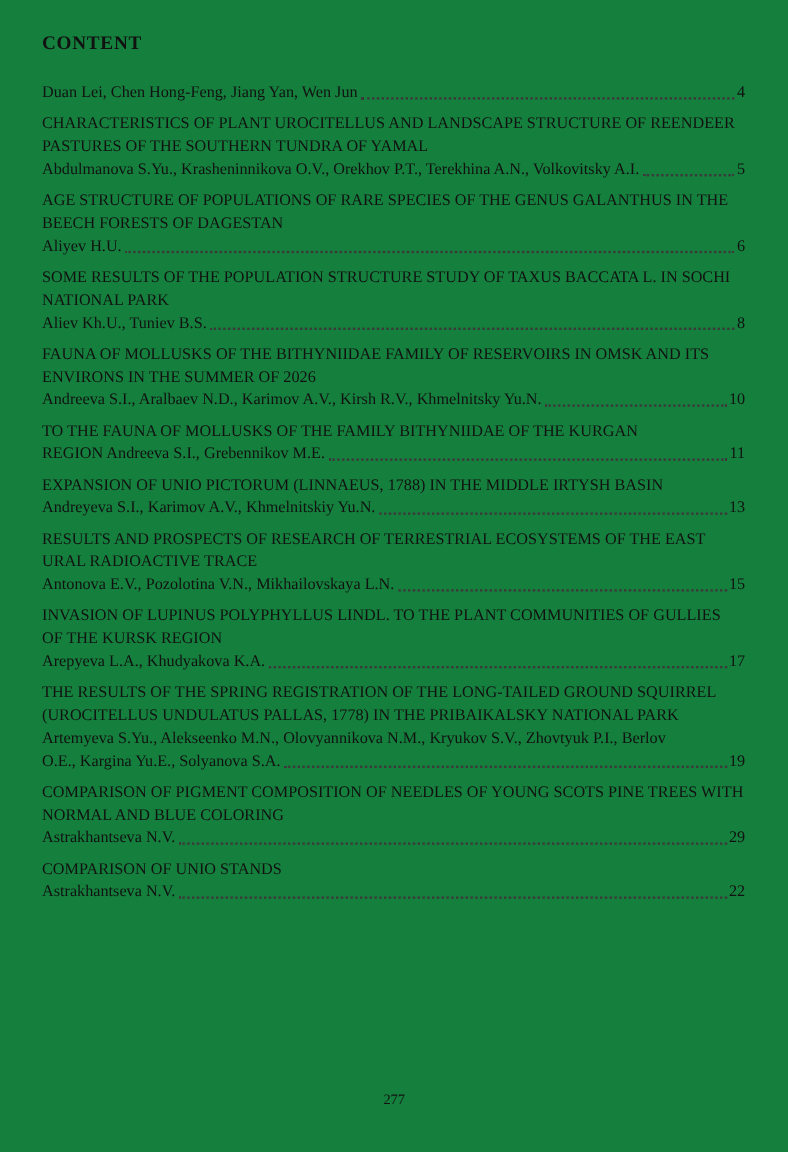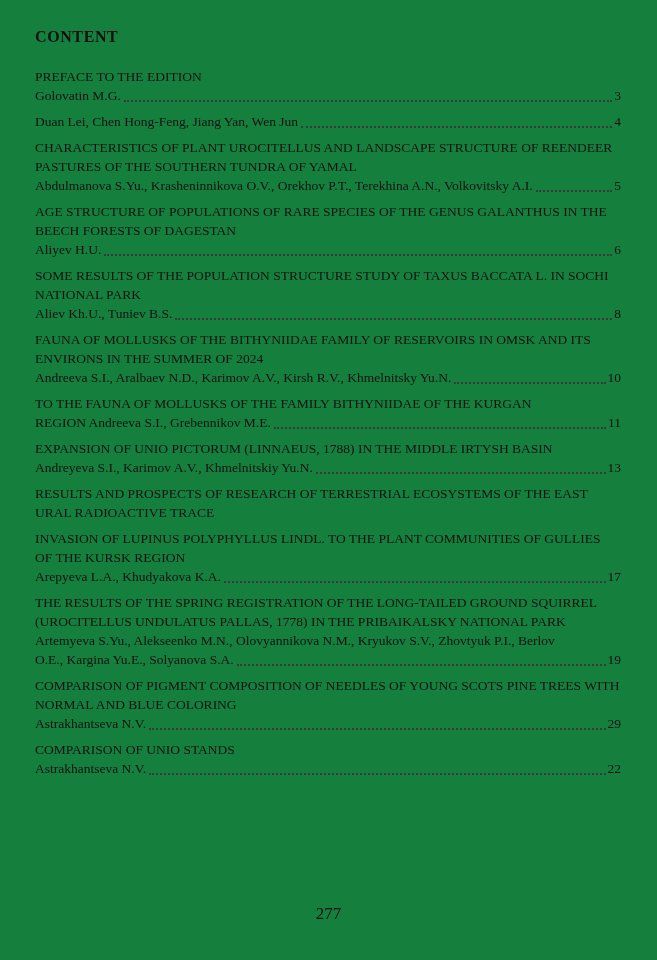--- a/index.html
+++ b/index.html
@@ -57,39 +57,31 @@
   .page-num {
     flex: 0 0 auto;
     padding-left: 1px;
   }
   .footer {
     position: absolute;
     bottom: 36px;
     left: 0;
     width: 100%;
     text-align: center;
-    font-size: 17px;
+    font-size: 12px;
   }
 </style>
 </head>
 <body>
 
 <div class="page">
   <div class="content">
 
     <h1 class="heading">CONTENT</h1>
 
-    <div class="entry">
-      <div class="title"><span>PREFACE TO THE EDITION</span></div>
-      <div class="authors-line">
-        <span class="authors">Golovatin M.G.</span>
-        <span class="leader"></span>
-        <span class="page-num">3</span>
-      </div>
-    </div>
 
     <div class="entry">
       <div class="authors-line">
         <span class="authors">Duan Lei, Chen Hong-Feng, Jiang Yan, Wen Jun</span>
         <span class="leader"></span>
         <span class="page-num">4</span>
       </div>
     </div>
 
     <div class="entry">
@@ -113,21 +105,21 @@
     <div class="entry">
       <div class="title"><span>SOME RESULTS OF THE POPULATION STRUCTURE STUDY OF </span><span class="italic">TAXUS BACCATA</span><span> L. IN SOCHI NATIONAL PARK</span></div>
       <div class="authors-line">
         <span class="authors">Aliev Kh.U., Tuniev B.S.</span>
         <span class="leader"></span>
         <span class="page-num">8</span>
       </div>
     </div>
 
     <div class="entry">
-      <div class="title"><span>FAUNA OF MOLLUSKS OF THE BITHYNIIDAE FAMILY OF RESERVOIRS IN OMSK AND ITS ENVIRONS IN THE SUMMER OF 2024</span></div>
+      <div class="title"><span>FAUNA OF MOLLUSKS OF THE BITHYNIIDAE FAMILY OF RESERVOIRS IN OMSK AND ITS ENVIRONS IN THE SUMMER OF 2026</span></div>
       <div class="authors-line">
         <span class="authors">Andreeva S.I., Aralbaev N.D., Karimov A.V., Kirsh R.V., Khmelnitsky Yu.N.</span>
         <span class="leader"></span>
         <span class="page-num">10</span>
       </div>
     </div>
 
     <div class="entry">
       <div class="title"><span>TO THE FAUNA OF MOLLUSKS OF THE FAMILY BITHYNIIDAE OF THE KURGAN</span></div>
       <div class="authors-line">
@@ -141,20 +133,25 @@
       <div class="title"><span>EXPANSION OF UNIO PICTORUM (LINNAEUS, 1788) IN THE MIDDLE IRTYSH BASIN</span></div>
       <div class="authors-line">
         <span class="authors">Andreyeva S.I., Karimov A.V., Khmelnitskiy Yu.N.</span>
         <span class="leader"></span>
         <span class="page-num">13</span>
       </div>
     </div>
 
     <div class="entry">
       <div class="title"><span>RESULTS AND PROSPECTS OF RESEARCH OF TERRESTRIAL ECOSYSTEMS OF THE EAST URAL RADIOACTIVE TRACE</span></div>
+      <div class="authors-line">
+        <span class="authors">Antonova E.V., Pozolotina V.N., Mikhailovskaya L.N.</span>
+        <span class="leader"></span>
+        <span class="page-num">15</span>
+      </div>
     </div>
 
     <div class="entry">
       <div class="title"><span>INVASION OF </span><span class="italic">LUPINUS POLYPHYLLUS</span><span> LINDL. TO THE PLANT COMMUNITIES OF GULLIES OF THE KURSK REGION</span></div>
       <div class="authors-line">
         <span class="authors">Arepyeva L.A., Khudyakova K.A.</span>
         <span class="leader"></span>
         <span class="page-num">17</span>
       </div>
     </div>

